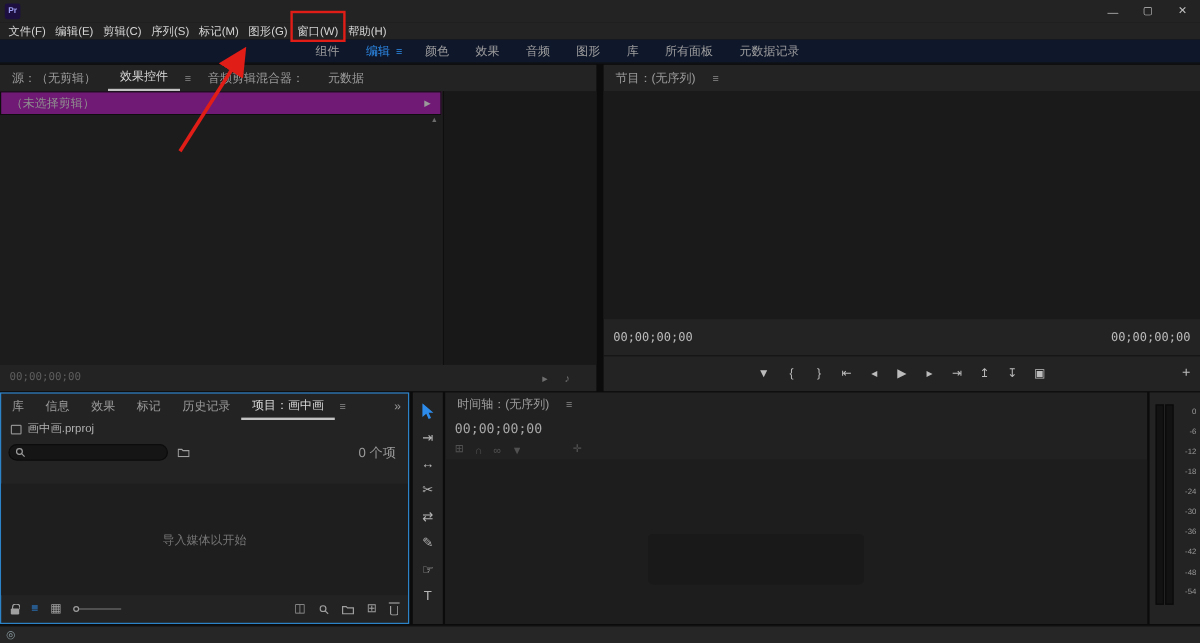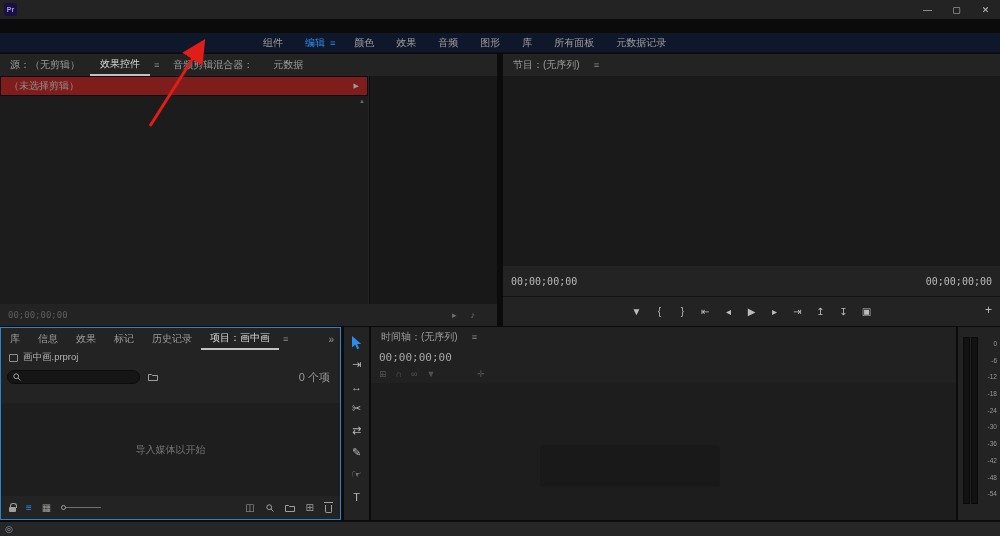--- a/index.html
+++ b/index.html
@@ -27,21 +27,21 @@
 
   
   .panel{position:absolute;background:#232323}
   .tabbar{display:flex;align-items:stretch;height:22px;font-size:10px;color:#9c9c9c}
   .ptab{display:flex;align-items:center;padding:0 10px;white-space:nowrap}
   .ptab.active{color:#d8d8d8;border-bottom:2px solid #c3c3c3}
   .pmenu{display:flex;align-items:center;color:#8a8a8a;font-size:9px;padding:0 4px}
 
   
   .src{left:0;top:54px;width:497px;height:272px}
-  .clipsel{position:absolute;left:0;top:22px;width:368px;height:20px;background:#7f1d1d;border:1px solid #0e0e0e;display:flex;align-items:center;font-size:10px;color:#8f8f8f;padding:0 8px}
+  .clipsel{position:absolute;left:0;top:22px;width:368px;height:20px;background:#701a75;border:1px solid #0e0e0e;display:flex;align-items:center;font-size:10px;color:#8f8f8f;padding:0 8px}
   .clipsel .chev{margin-left:auto;font-size:7px;color:#9a9a9a}
   .ec-left{position:absolute;left:0;top:42px;width:368px;height:208px;background:#1c1c1c}
   .ec-left .up{position:absolute;right:3px;top:2px;font-size:6px;color:#6a6a6a}
   .ec-right{position:absolute;left:369px;top:22px;width:128px;height:228px;background:#181818;border-left:1px solid #0e0e0e}
   .src-foot{position:absolute;left:0;bottom:0;width:100%;height:22px;display:flex;align-items:center;padding:0 8px;font-size:9px}
   .tc-dim{color:#5e5e5e;font-family:"DejaVu Sans Mono",monospace}
   .ficons{margin-left:auto;display:flex;gap:14px;color:#6f6f6f;font-size:9px;padding-right:14px}
 
   
   .prog{left:503px;top:54px;width:497px;height:272px}
@@ -119,20 +119,33 @@
 
   <div class="titlebar">
     <div class="prlogo">Pr</div>
     <div class="winctrls">
       <div class="winbtn">—</div>
       <div class="winbtn">▢</div>
       <div class="winbtn">✕</div>
     </div>
   </div>
 
+  <div class="menubar">
+    <span class="mitem">文件(F)</span>
+    <span class="mitem">编辑(E)</span>
+    <span class="mitem">剪辑(C)</span>
+    <span class="mitem">序列(S)</span>
+    <span class="mitem">标记(M)</span>
+    <span class="mitem">图形(G)</span>
+    <span class="mitem">
+      <span>窗口(W)</span>
+      <span class="redbox"></span>
+    </span>
+    <span class="mitem">帮助(H)</span>
+  </div>
 
   <div class="wsbar">
     <span class="wstab">组件</span>
     <span class="wstab active">编辑</span>
     <span class="wsmenu">≡</span>
     <span class="wstab">颜色</span>
     <span class="wstab">效果</span>
     <span class="wstab">音频</span>
     <span class="wstab">图形</span>
     <span class="wstab">库</span>

